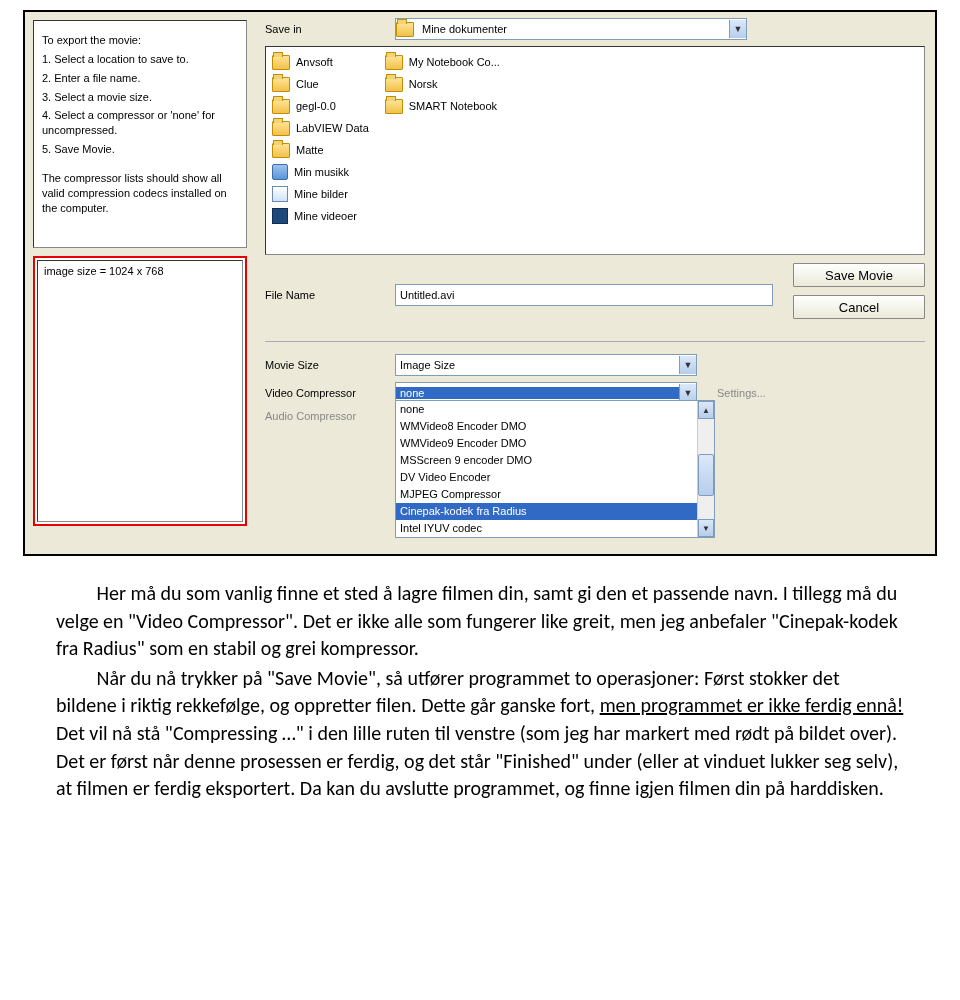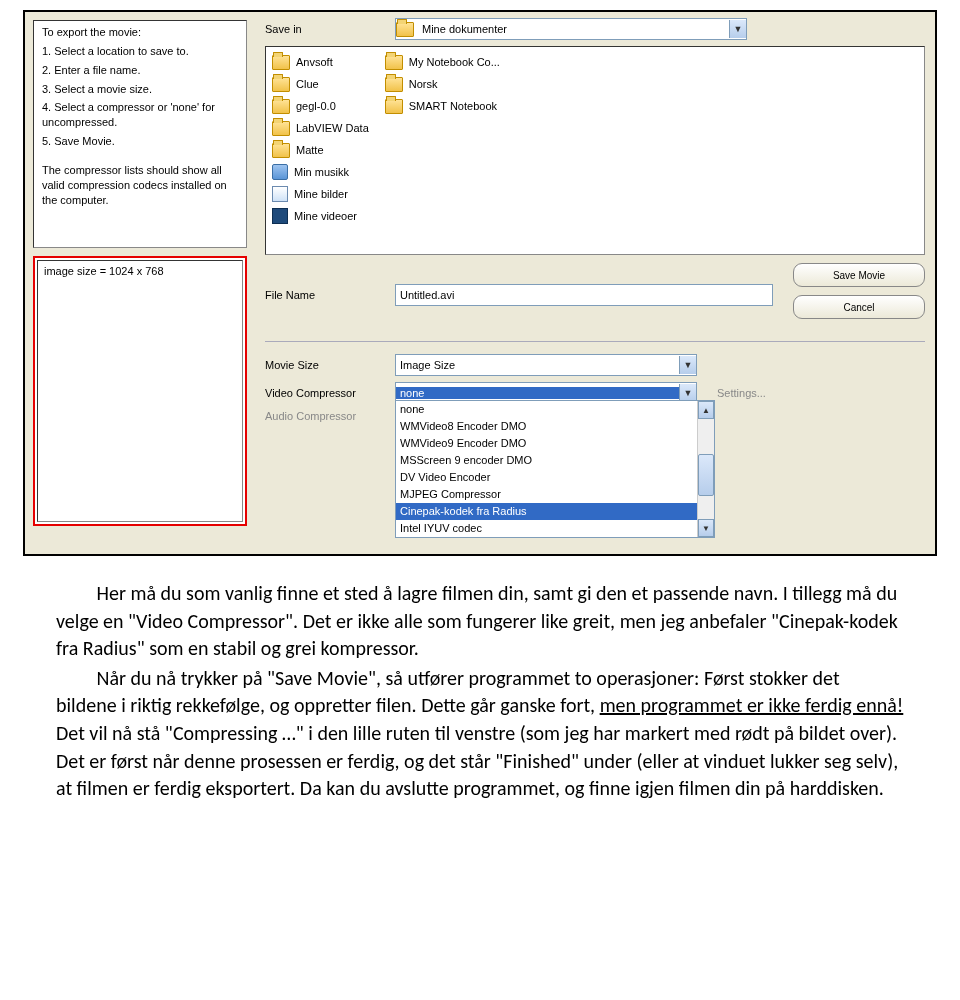--- a/index.html
+++ b/index.html
@@ -68,21 +68,21 @@
     background: #ece9d8;
     padding: 8px;
     box-sizing: border-box;
     display: flex;
     flex-direction: column;
     gap: 8px;
   }
   .instructions {
     background: #fff;
     border: 1px inset #888;
-    padding: 4px 8px;
+    padding: 12px 8px;
     font-size: 11px;
     line-height: 1.35;
     height: 228px;
     box-sizing: border-box;
   }
   .instructions p { margin: 0 0 4px 0; }
   .red-box {
     border: 2px solid #e60000;
     background: #fff;
     padding: 4px 6px;
@@ -187,25 +187,25 @@
     align-items: center;
     gap: 6px;
     height: 18px;
     cursor: default;
   }
   .btn {
     width: 130px;
     height: 22px;
     border: 1px solid #888;
     background: linear-gradient(to bottom, #fff, #ece9d8);
-    font-size: 10px;
+    font-size: 13px;
     display: flex;
     align-items: center;
     justify-content: center;
-    border-radius: 9px;
+    border-radius: 1px;
     margin-bottom: 8px;
   }
   .filename-row input[type=text] {
     flex: 1;
     border: 1px solid #7f9db9;
     height: 20px;
     padding: 0 4px;
     font-size: 11px;
     background: #fff;
   }

